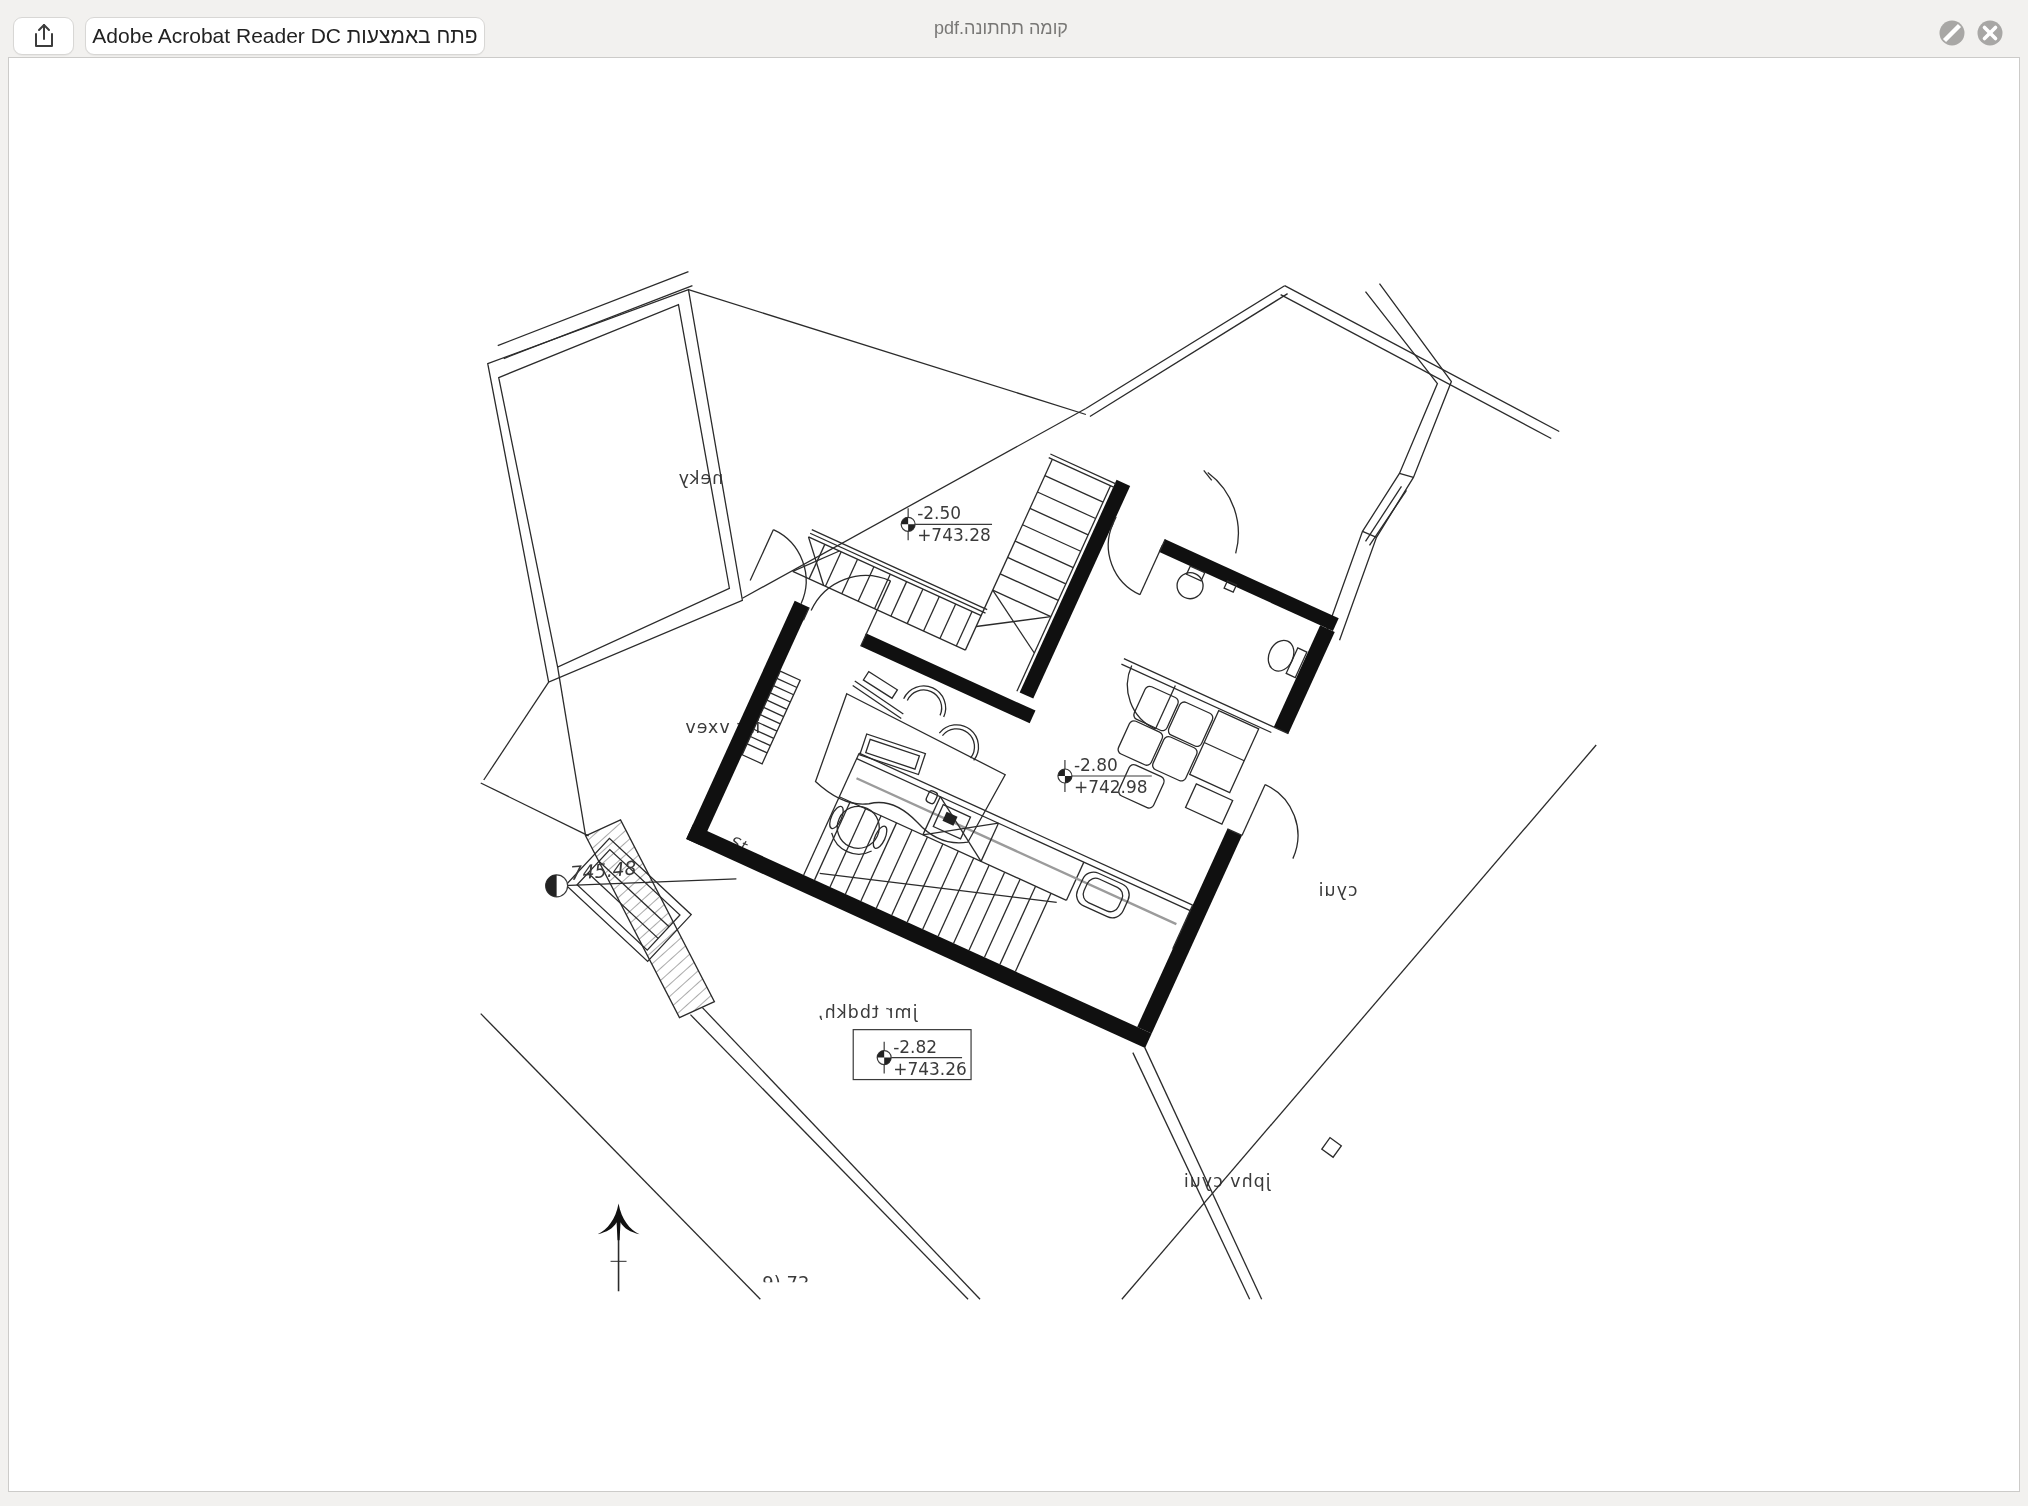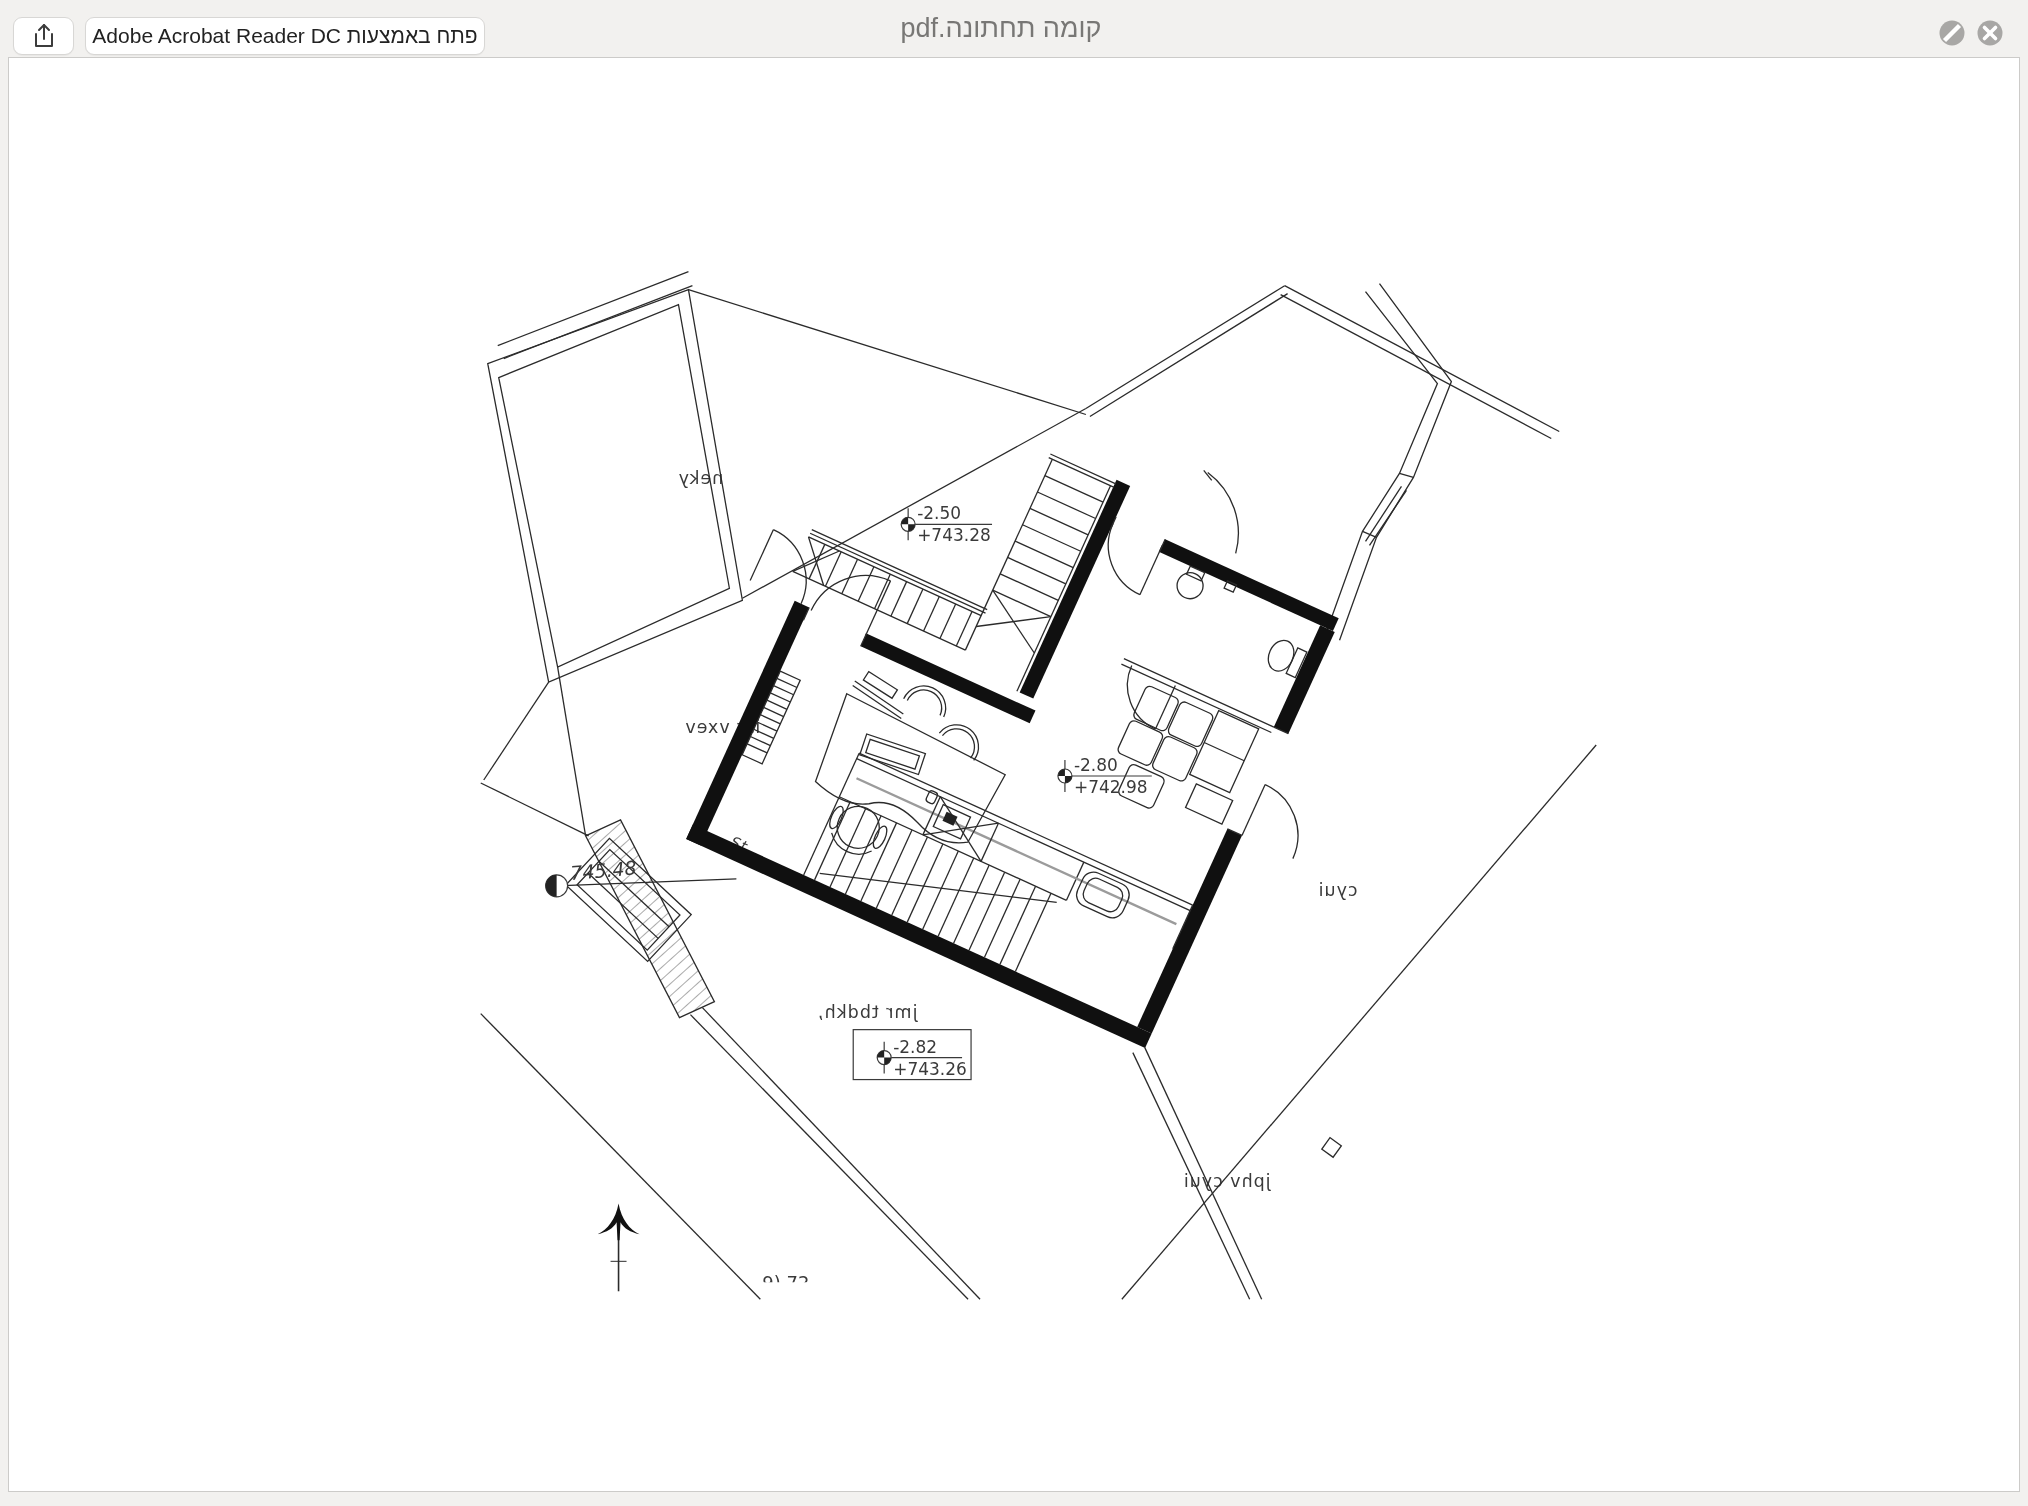--- a/index.html
+++ b/index.html
@@ -5,21 +5,21 @@
   html,body{margin:0;padding:0;}
   body{width:2028px;height:1506px;font-family:"Liberation Sans",sans-serif;}
   .window{position:relative;width:2028px;height:1506px;background:#f2f1ef;overflow:hidden;padding-left:28px;}
   .titlebar{position:absolute;left:0;top:0;width:100%;height:57px;background:#f2f1ef;}
   .btn{position:absolute;top:17px;height:38px;background:#ffffff;border:1px solid #d8d7d5;border-radius:9px;
        display:flex;align-items:center;justify-content:center;box-sizing:border-box;cursor:default;
        box-shadow:0 1px 1px rgba(0,0,0,0.04);font-family:"Liberation Sans",sans-serif;}
   .share-btn{left:13px;width:61px;}
   .open-btn{left:85px;width:400px;font-size:21px;color:#222;padding:0 14px;white-space:nowrap;}
   .doc-title{position:absolute;top:0;left:1001px;transform:translateX(-50%);height:60px;line-height:57px;
-             font-size:27px;color:#787775;white-space:nowrap;}
+             font-size:18px;color:#787775;white-space:nowrap;}
   .win-icons{position:absolute;top:19px;left:1936px;width:72px;height:28px;}
   .content{position:absolute;left:8px;top:57px;width:2012px;height:1435px;background:#ffffff;
            border:1px solid #cccbc9;box-sizing:border-box;}
   .plan-svg{position:absolute;left:0;top:0;width:100%;height:100%;}
   text{font-family:"DejaVu Sans","Liberation Sans",sans-serif;}
 </style>
 </head>
 <body>
 
 <div class="window">

